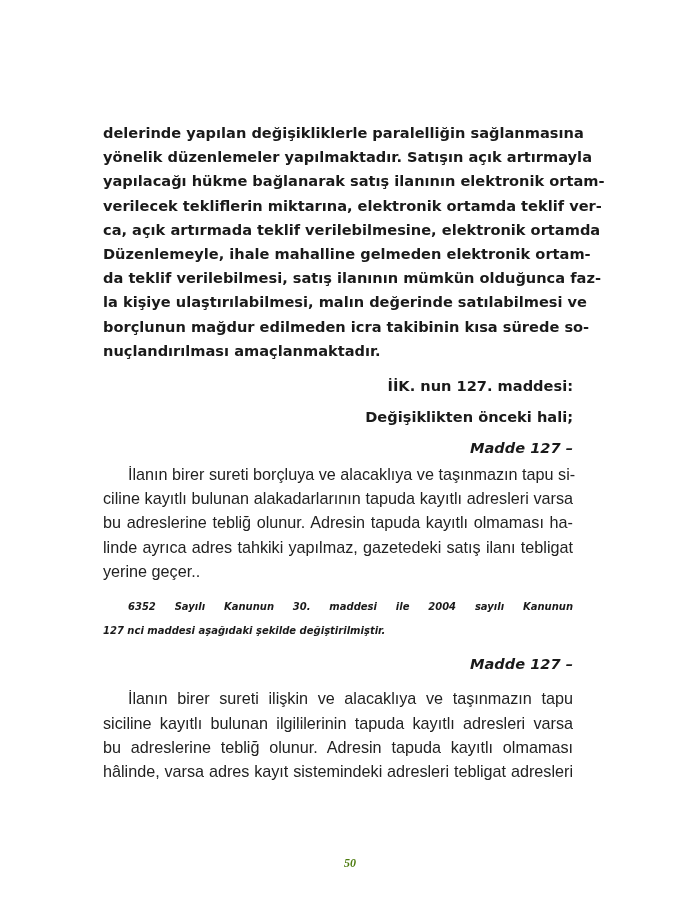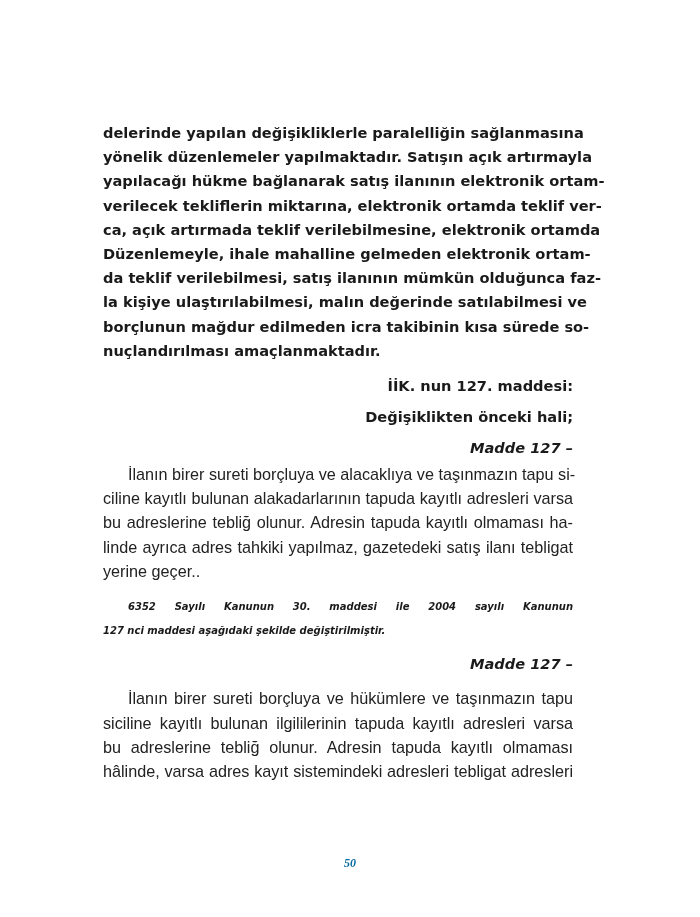--- a/index.html
+++ b/index.html
@@ -16,21 +16,21 @@
     .plain .ln { display: block; text-align: justify; text-align-last: justify; white-space: nowrap; }
     .plain .ln.last { text-align-last: left; }
     .plain .ln.indent { padding-left: 25px; }
     .p1 { margin-top: 4px; }
     .it-para { font-family: "DejaVu Sans", sans-serif; font-weight: bold; font-style: italic; font-size: 10px; line-height: 24.2px; margin: 12px 0 0 0; }
     .it-para .ln { display: block; text-align: justify; text-align-last: justify; white-space: nowrap; }
     .it-para .ln.last { text-align-last: left; }
     .it-para .ln.indent { padding-left: 25px; }
     .h4 { margin-top: 11px; font-style: italic; }
     .p2 { margin-top: 12px; }
-    .page-number { position: absolute; left: 0; right: 0; top: 856px; text-align: center; font-family: "Liberation Serif", serif; font-style: italic; font-weight: bold; font-size: 12px; color: #0369a1; }
+    .page-number { position: absolute; left: 0; right: 0; top: 856px; text-align: center; font-family: "Liberation Serif", serif; font-style: italic; font-weight: bold; font-size: 12px; color: #4d7c0f; }
   </style>
 </head>
 <body>
 
 <div class="page">
   <p class="bold-para">
     <span class="ln">delerinde yapılan değişikliklerle paralelliğin sağlanmasına</span>
     <span class="ln">yönelik düzenlemeler yapılmaktadır. Satışın açık artırmayla</span>
     <span class="ln">yapılacağı hükme bağlanarak satış ilanının elektronik ortam-</span>
     <span class="ln">verilecek tekliflerin miktarına, elektronik ortamda teklif ver-</span>
@@ -55,20 +55,20 @@
   </p>
 
   <p class="it-para">
     <span class="ln indent">6352 Sayılı Kanunun 30. maddesi ile 2004 sayılı Kanunun</span>
     <span class="ln last">127 nci maddesi aşağıdaki şekilde değiştirilmiştir.</span>
   </p>
 
   <p class="heading h4">Madde 127 –</p>
 
   <p class="plain p2">
-    <span class="ln indent">İlanın birer sureti borçluya ve hükümlere ve taşınmazın tapu</span>
+    <span class="ln indent">İlanın birer sureti ilişkin ve alacaklıya ve taşınmazın tapu</span>
     <span class="ln">siciline kayıtlı bulunan ilgililerinin tapuda kayıtlı adresleri varsa</span>
     <span class="ln">bu adreslerine tebliğ olunur. Adresin tapuda kayıtlı olmaması</span>
     <span class="ln">hâlinde, varsa adres kayıt sistemindeki adresleri tebligat adresleri</span>
   </p>
 </div>
 
 <div class="page-number">50</div>
 
 </body></html>

